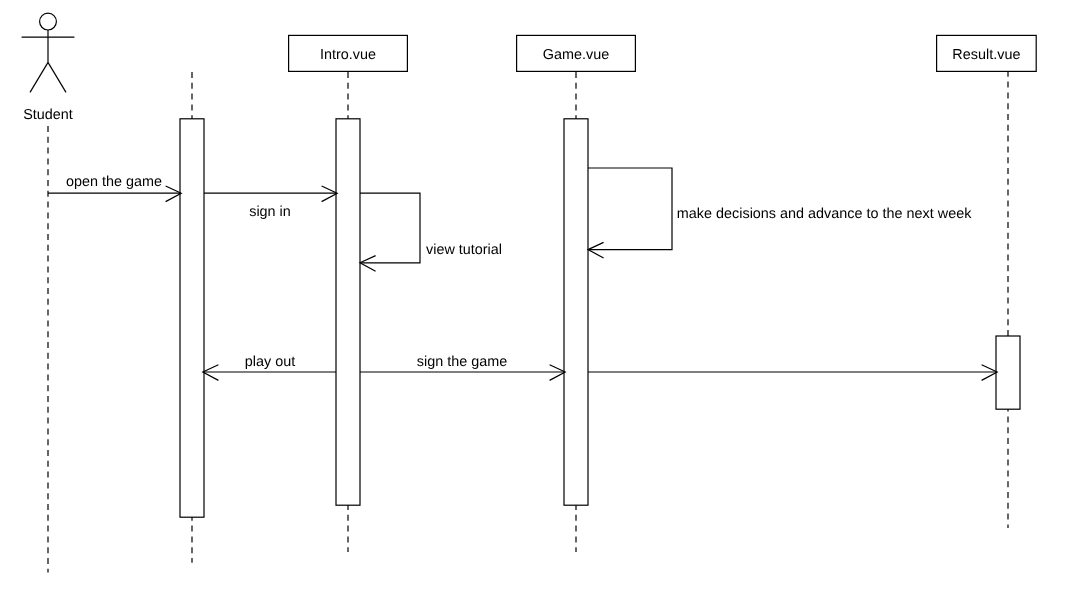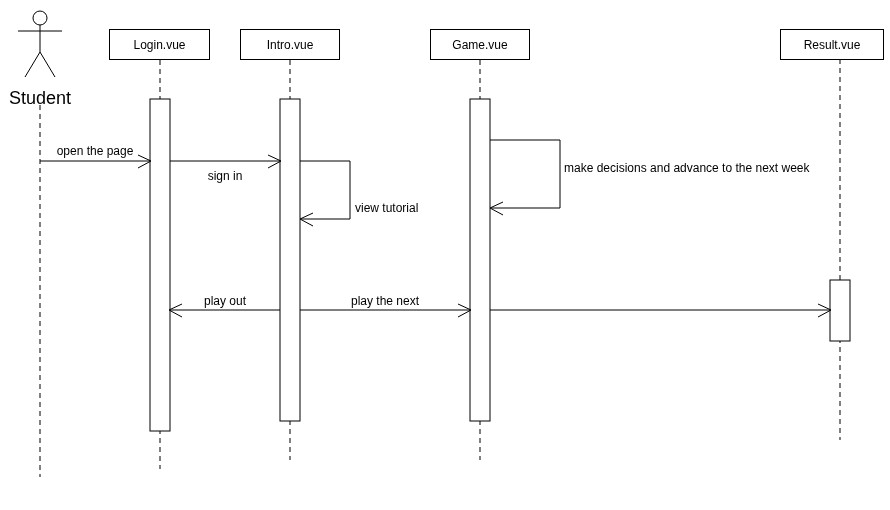--- a/index.html
+++ b/index.html
@@ -26,21 +26,21 @@
     background: #ffffff;
     display: flex;
     align-items: center;
     justify-content: center;
     font-size: 12px;
     line-height: 1;
     white-space: nowrap;
   }
   .actor-label {
     position: absolute;
-    font-size: 18px;
+    font-size: 12px;
     white-space: nowrap;
     transform: translateX(-50%);
   }
   .mlabel {
     position: absolute;
     font-size: 12px;
     line-height: 14px;
     white-space: nowrap;
   }
   .mlabel.center { transform: translateX(-50%); }
@@ -109,33 +109,30 @@
 
       <g>
         <line x1="490" y1="310" x2="830" y2="310"></line>
         <polyline points="818,304 831,310 818,317"></polyline>
       </g>
     </g>
   </svg>
 
   <div class="actor-label" style="left:40px; top:88px;">Student</div>
 
-  <div class="pbox" style="left:109px; width:101px;">
-    <span>Login.vue</span>
-  </div>
   <div class="pbox" style="left:240px; width:100px;">
     <span>Intro.vue</span>
   </div>
   <div class="pbox" style="left:430px; width:100px;">
     <span>Game.vue</span>
   </div>
-  <div class="pbox" style="left:780px; width:104px;">
+  <div class="pbox" style="left:780px; width:84px;">
     <span>Result.vue</span>
   </div>
 
-  <div class="mlabel center" style="left:95px;  top:144px;">open the page</div>
+  <div class="mlabel center" style="left:95px;  top:144px;">open the game</div>
   <div class="mlabel center" style="left:225px; top:144px;margin-top:25px;">sign in</div>
   <div class="mlabel" style="left:355px; top:201px;">view tutorial</div>
-  <div class="mlabel" style="left:564px; top:161px;">make decisions and advance to the next week</div>
+  <div class="mlabel" style="left:564px; top:171px;">make decisions and advance to the next week</div>
   <div class="mlabel center" style="left:225px; top:294px;">play out</div>
-  <div class="mlabel center" style="left:385px; top:294px;">play the next</div>
+  <div class="mlabel center" style="left:385px; top:294px;">sign the game</div>
 
 </div>
 
 </body></html>

